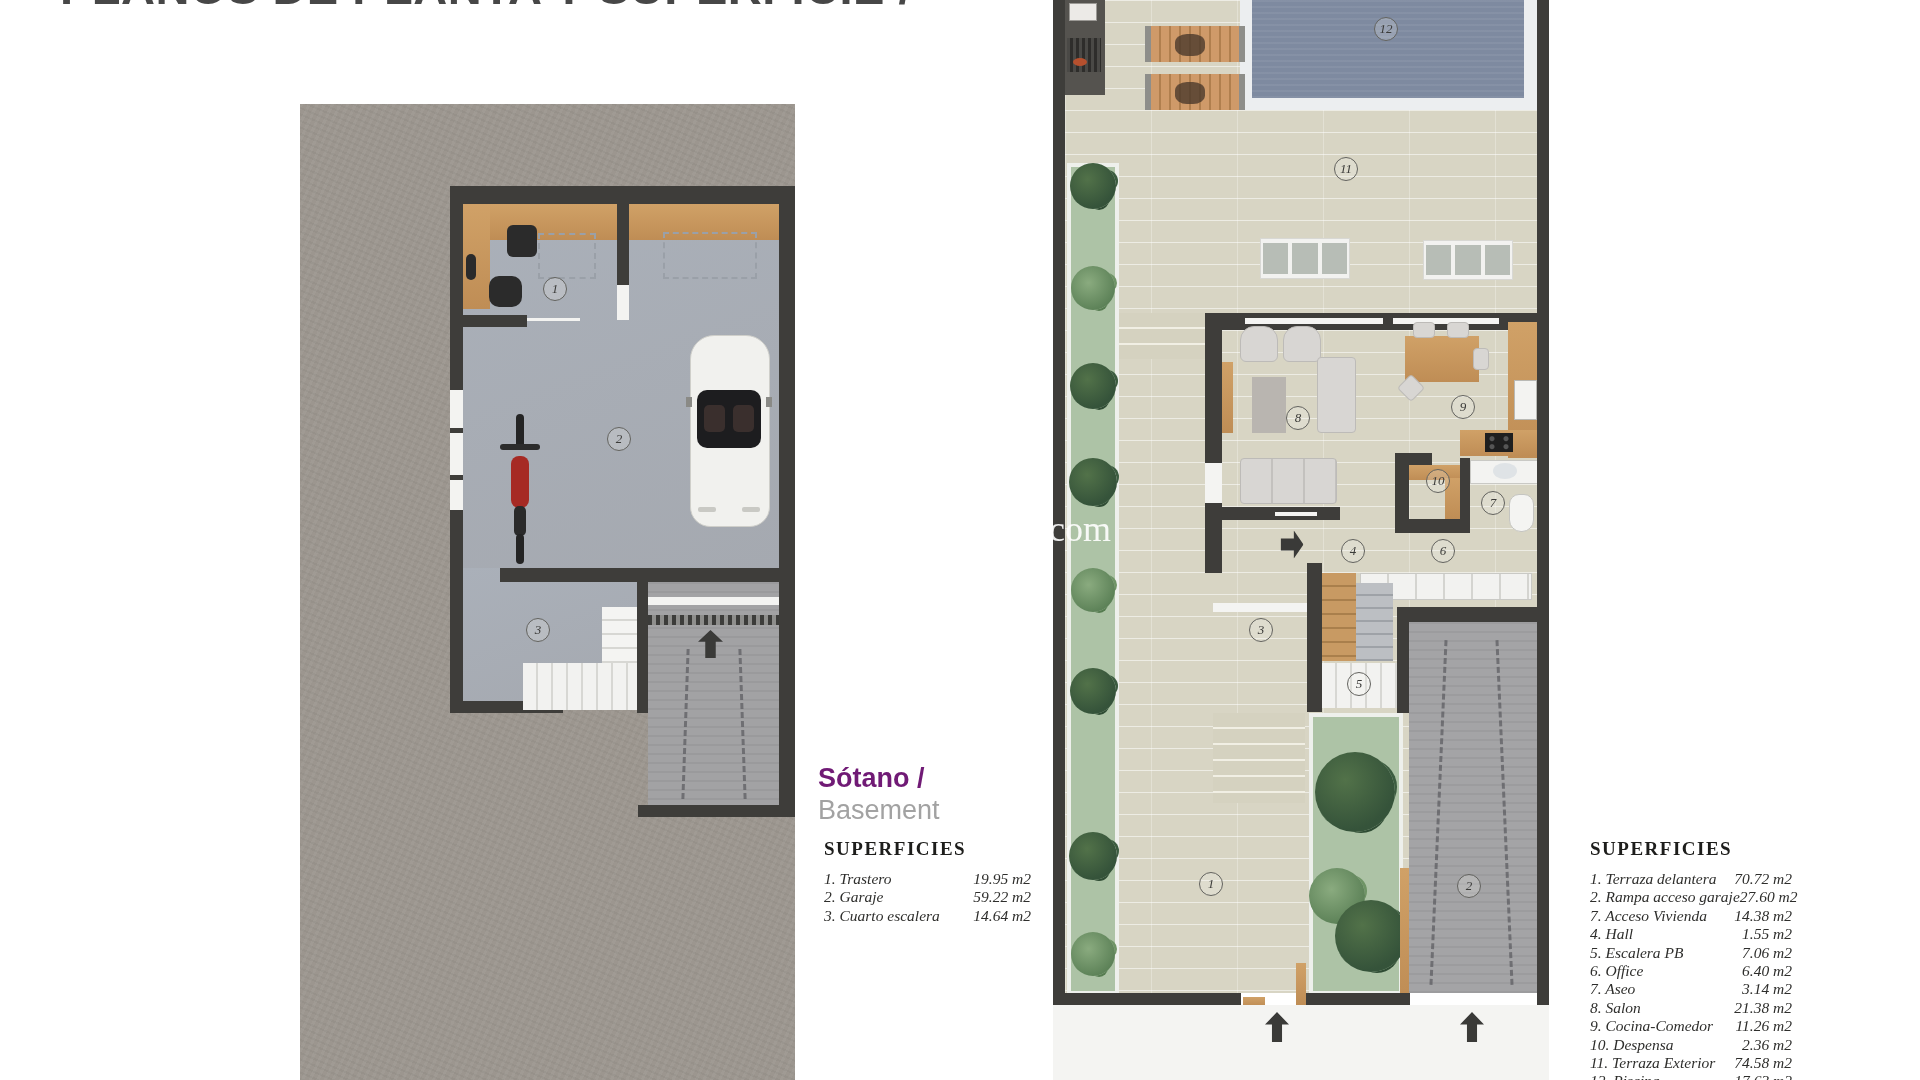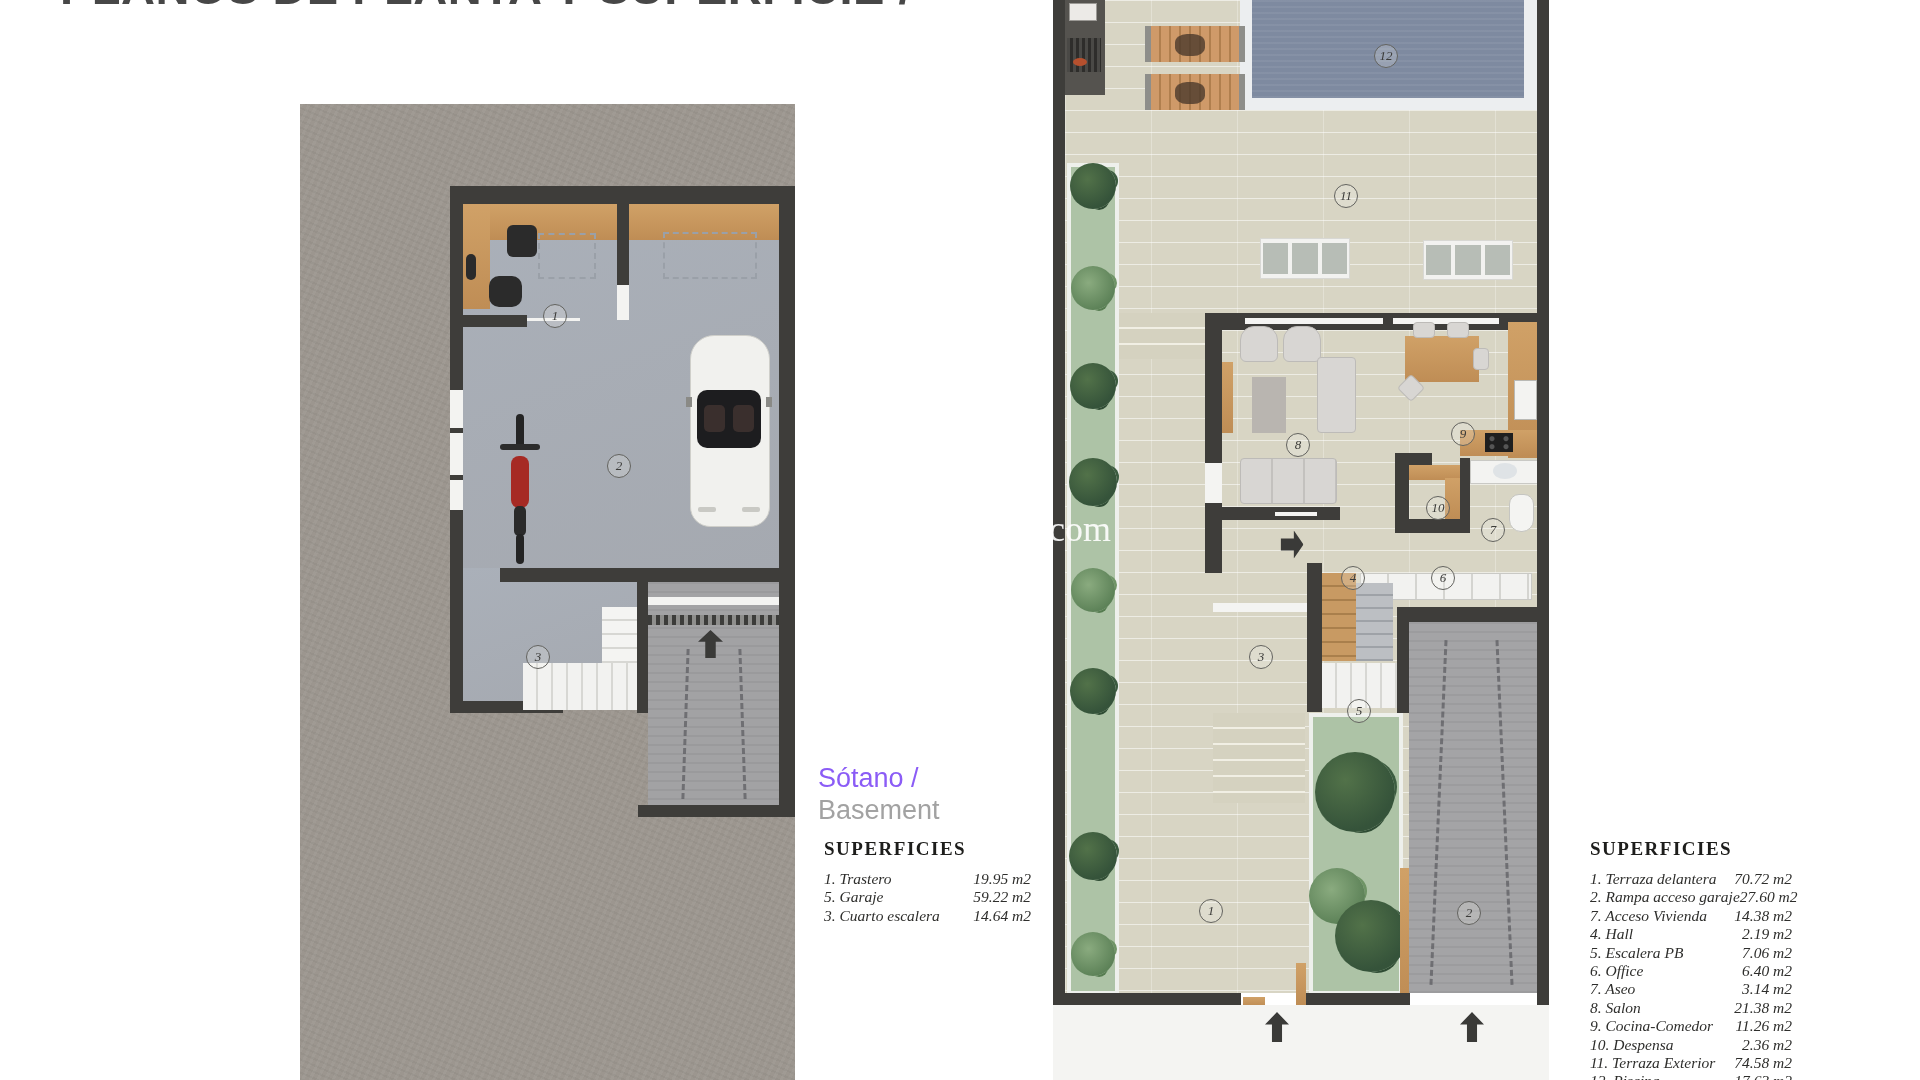--- a/index.html
+++ b/index.html
@@ -32,37 +32,37 @@
   .hatch{position:absolute;background:repeating-linear-gradient(90deg,#3c3c3a 0 4px,#8e8e8c 4px 8px);}
   .garden{position:absolute;background:#adc3a6;}
   .gardenframe{position:absolute;background:#eef0ec;}
   .tree{position:absolute;border-radius:50%;
     background:radial-gradient(circle at 38% 35%,#527249,#35533a 70%);
     box-shadow:14px -5px 0 -12px #3c5c40,-11px 9px 0 -14px #456446,6px 14px 0 -13px #2f4c34;}
   .tree.light{background:radial-gradient(circle at 40% 38%,#8aab7f,#5d8258 72%);
     box-shadow:14px -5px 0 -12px #6f9466,-11px 9px 0 -14px #7ca173,6px 14px 0 -13px #567c50;}
   .mk{position:absolute;width:22px;height:22px;border:1px solid #63635f;border-radius:50%;
       display:flex;align-items:center;justify-content:center;
-      font:italic 13px "Liberation Serif",serif;color:#3b3b39;background:rgba(244,244,242,.22);margin-top:27px;}
+      font:italic 13px "Liberation Serif",serif;color:#3b3b39;background:rgba(244,244,242,.22);}
   .arrow{position:absolute;background:#3a3a38;
       clip-path:polygon(50% 0,100% 42%,71% 42%,71% 100%,29% 100%,29% 42%,0 42%);}
   .pool{position:absolute;background:
       repeating-linear-gradient(180deg,rgba(255,255,255,.06) 0 2px,transparent 2px 6px),#7e8aa0;}
   .poolrim{position:absolute;background:#eceef0;}
   .sofa{position:absolute;background:#d8d6d3;border:1px solid #bdbbb8;border-radius:4px;}
   .glass{position:absolute;background:#f4f4f2;}
   .win{position:absolute;background:#f2f2f0;border:1px solid #d8d8d4;display:flex;}
   .win span{flex:1;background:#b7bdb6;margin:4px 2px;}
   
   .title-es{position:absolute;left:60px;top:-40px;font-size:47px;font-weight:700;
       color:#474747;letter-spacing:.5px;white-space:nowrap;}
   .title-en{position:absolute;left:60px;top:16px;font-size:45px;font-weight:400;
       color:#8f8f8f;letter-spacing:.5px;white-space:nowrap;}
   .plan-title{position:absolute;font-size:27px;line-height:1.2;white-space:nowrap;}
-  .plan-title .es{color:#8b5cf6;font-weight:400;}
+  .plan-title .es{color:#701a75;font-weight:700;}
   .plan-title .en{color:#a2a2a2;font-weight:400;}
   .sup-title{position:absolute;font-family:"Liberation Serif",serif;font-weight:700;
       font-size:19px;letter-spacing:1.5px;color:#1d1d1b;white-space:nowrap;}
   .legend{position:absolute;display:flex;flex-direction:column;}
   .legend-row{display:flex;justify-content:space-between;height:18.4px;
       font:italic 15.5px "Liberation Serif",serif;color:#2e2e2c;white-space:nowrap;}
   .wm{position:absolute;font-family:"Liberation Serif",serif;font-size:36px;
       color:rgba(255,255,255,.9);}
   .chair-dark{position:absolute;background:#2b2b2b;border-radius:6px;}
   .tirel{position:absolute;width:0;border-left:3px dashed #55555a;opacity:.65;}
@@ -312,21 +312,21 @@
     <div class="es">Sótano /</div>
     <div class="en">Basement</div>
   </div>
   <div class="sup-title" style="left:824px;top:838px;">SUPERFICIES</div>
   <div class="legend" style="left:824px;top:870px;width:207px;">
     <div class="legend-row">
         <span>1. Trastero</span>
         <span>19.95  m2</span>
       </div>
     <div class="legend-row">
-        <span>5. Garaje</span>
+        <span>2. Garaje</span>
         <span>59.22 m2</span>
       </div>
     <div class="legend-row">
         <span>3. Cuarto escalera</span>
         <span>14.64 m2</span>
       </div>
   </div>
 
   <div class="sup-title" style="left:1590px;top:838px;">SUPERFICIES</div>
   <div class="legend" style="left:1590px;top:870px;width:202px;">
@@ -337,21 +337,21 @@
     <div class="legend-row">
         <span>2. Rampa acceso garaje</span>
         <span>27.60 m2</span>
       </div>
     <div class="legend-row">
         <span>7. Acceso Vivienda</span>
         <span>14.38 m2</span>
       </div>
     <div class="legend-row">
         <span>4. Hall</span>
-        <span>2.19 m2</span>
+        <span>1.55 m2</span>
       </div>
     <div class="legend-row">
         <span>5. Escalera PB</span>
         <span>7.06 m2</span>
       </div>
     <div class="legend-row">
         <span>6. Office</span>
         <span>6.40 m2</span>
       </div>
     <div class="legend-row">

